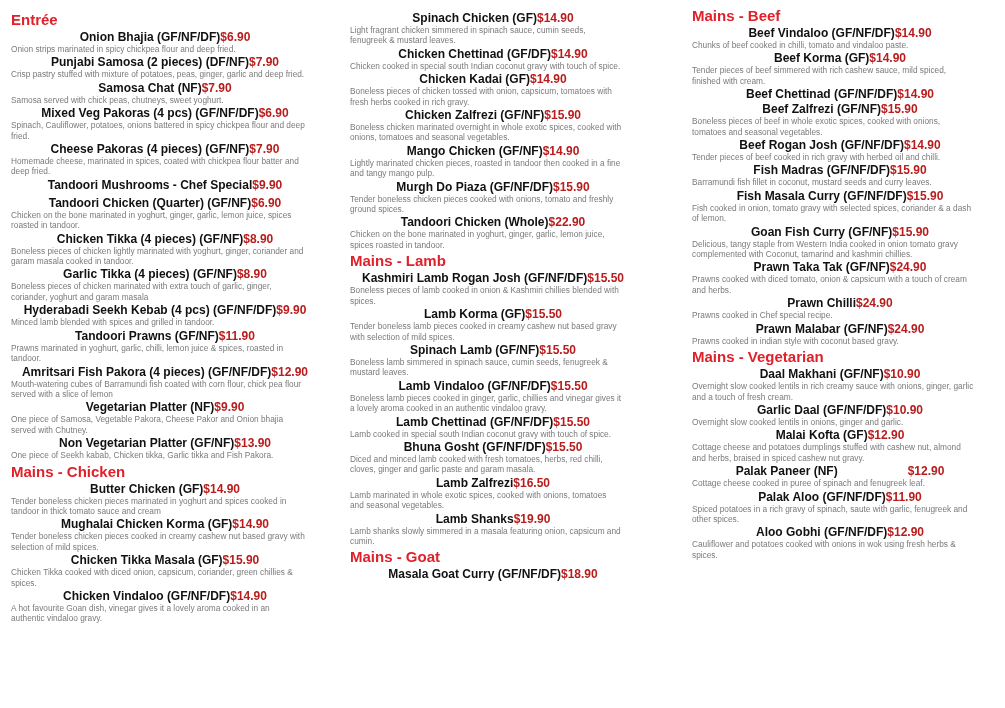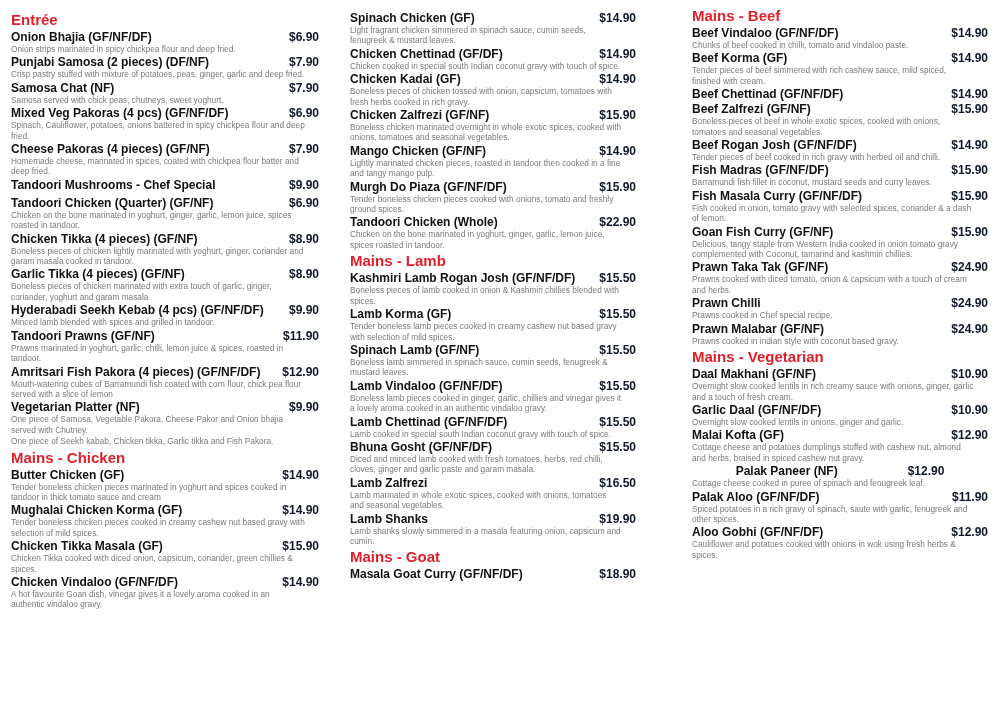--- a/index.html
+++ b/index.html
@@ -8,23 +8,23 @@
   .page { position: relative; width: 1005px; height: 708px; }
   .col { position: absolute; top: 0; }
   .col-1 { left: 11px; width: 308px; }
   .col-2 { left: 350px; width: 286px; }
   .col-3 { left: 692px; width: 296px; }
   .section-title {
     color: #e0202a; font-weight: bold; font-size: 15px; line-height: 18px;
     margin-top: 2px; margin-bottom: 1px;
   }
   .item { margin-bottom: 1px; }
-  .item-head { display: flex; justify-content: space-between; align-items: baseline; }
+  .item-head { display: flex; justify-content: center; align-items: baseline; }
   .item-name { font-weight: bold; font-size: 12px; line-height: 14px; white-space: nowrap; color: #111; }
-  .item-price { font-weight: bold; font-size: 12px; line-height: 14px; white-space: nowrap; color: #0f172a; }
+  .item-price { font-weight: bold; font-size: 12px; line-height: 14px; white-space: nowrap; color: #b91c1c; }
   .item-desc { font-size: 8.3px; line-height: 10.4px; color: #7a7a7a; padding-right: 14px; }
   .item.spaced { margin-bottom: 4px; }
   .inline-price .item-head { justify-content: center; gap: 44px; }
   .inline-price .item-price { margin-left: 26px; }
 </style>
 </head>
 <body>
 
 <div class="page">
   <div class="col col-1" style="top:9px;">
@@ -114,20 +114,24 @@
           <div class="item-desc">Mouth-watering cubes of Barramundi fish coated with corn flour, chick pea flour served with a slice of lemon</div>
         </div>
         <div class="item">
           <div class="item-head">
             <span class="item-name">Vegetarian Platter (NF)</span>
             <span class="item-price">$9.90</span>
           </div>
           <div class="item-desc">One piece of Samosa, Vegetable Pakora, Cheese Pakor and Onion bhajia served with Chutney.</div>
         </div>
         <div class="item">
+          <div class="item-head">
+            <span class="item-name">Non Vegetarian Platter (GF/NF)</span>
+            <span class="item-price">$13.90</span>
+          </div>
           <div class="item-desc">One piece of Seekh kabab, Chicken tikka, Garlic tikka and Fish Pakora.</div>
         </div>
       </div>
       <div class="section">
         <div class="section-title">Mains - Chicken</div>
         <div class="item">
           <div class="item-head">
             <span class="item-name">Butter Chicken (GF)</span>
             <span class="item-price">$14.90</span>
           </div>

